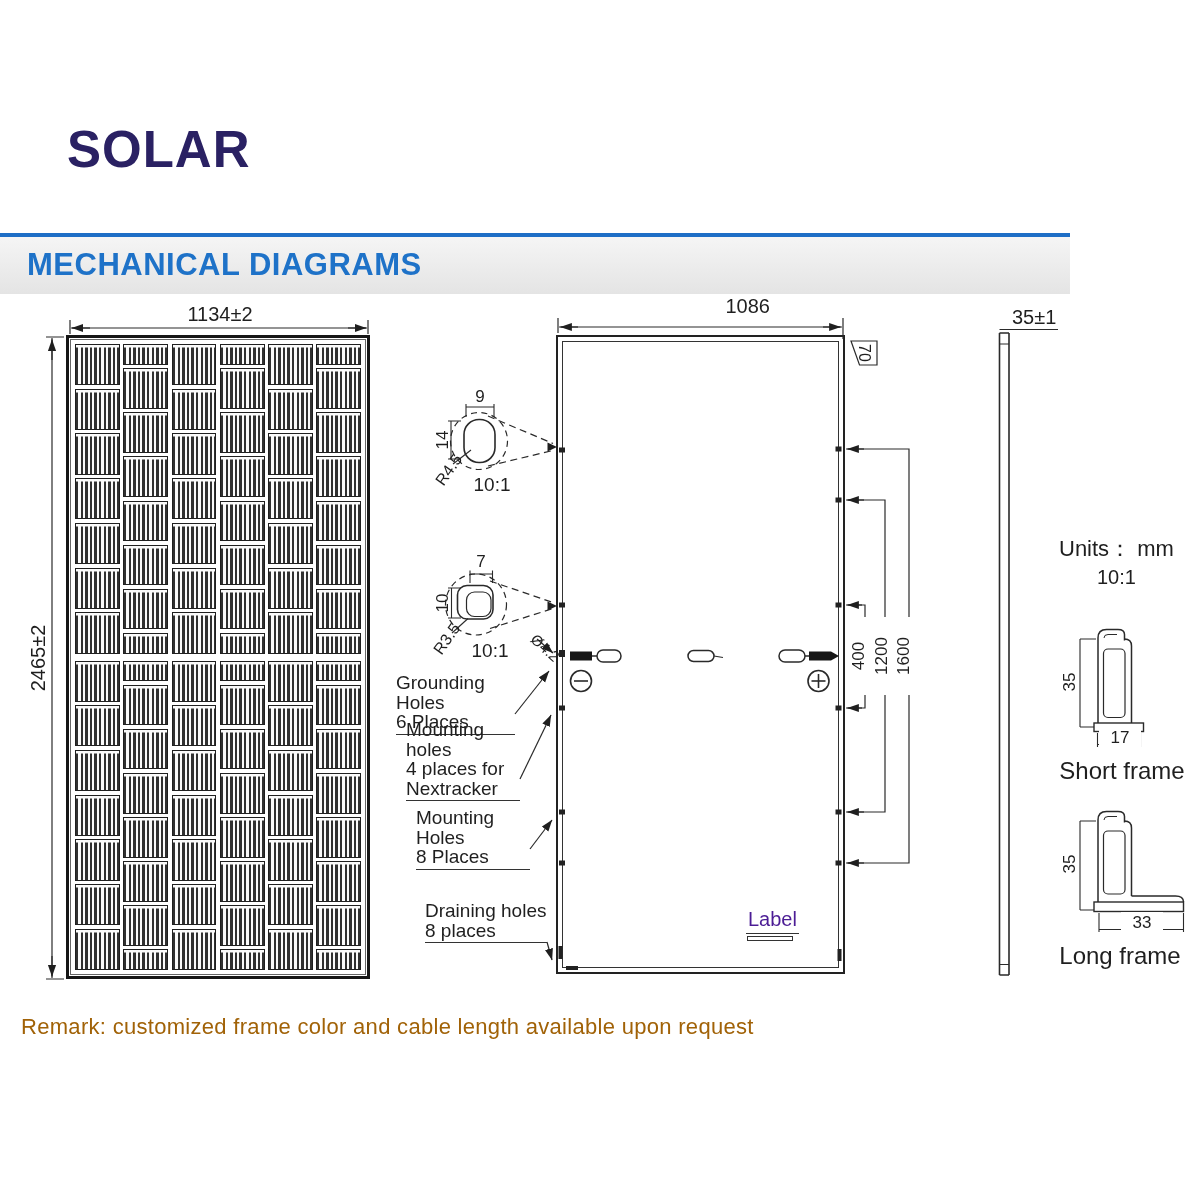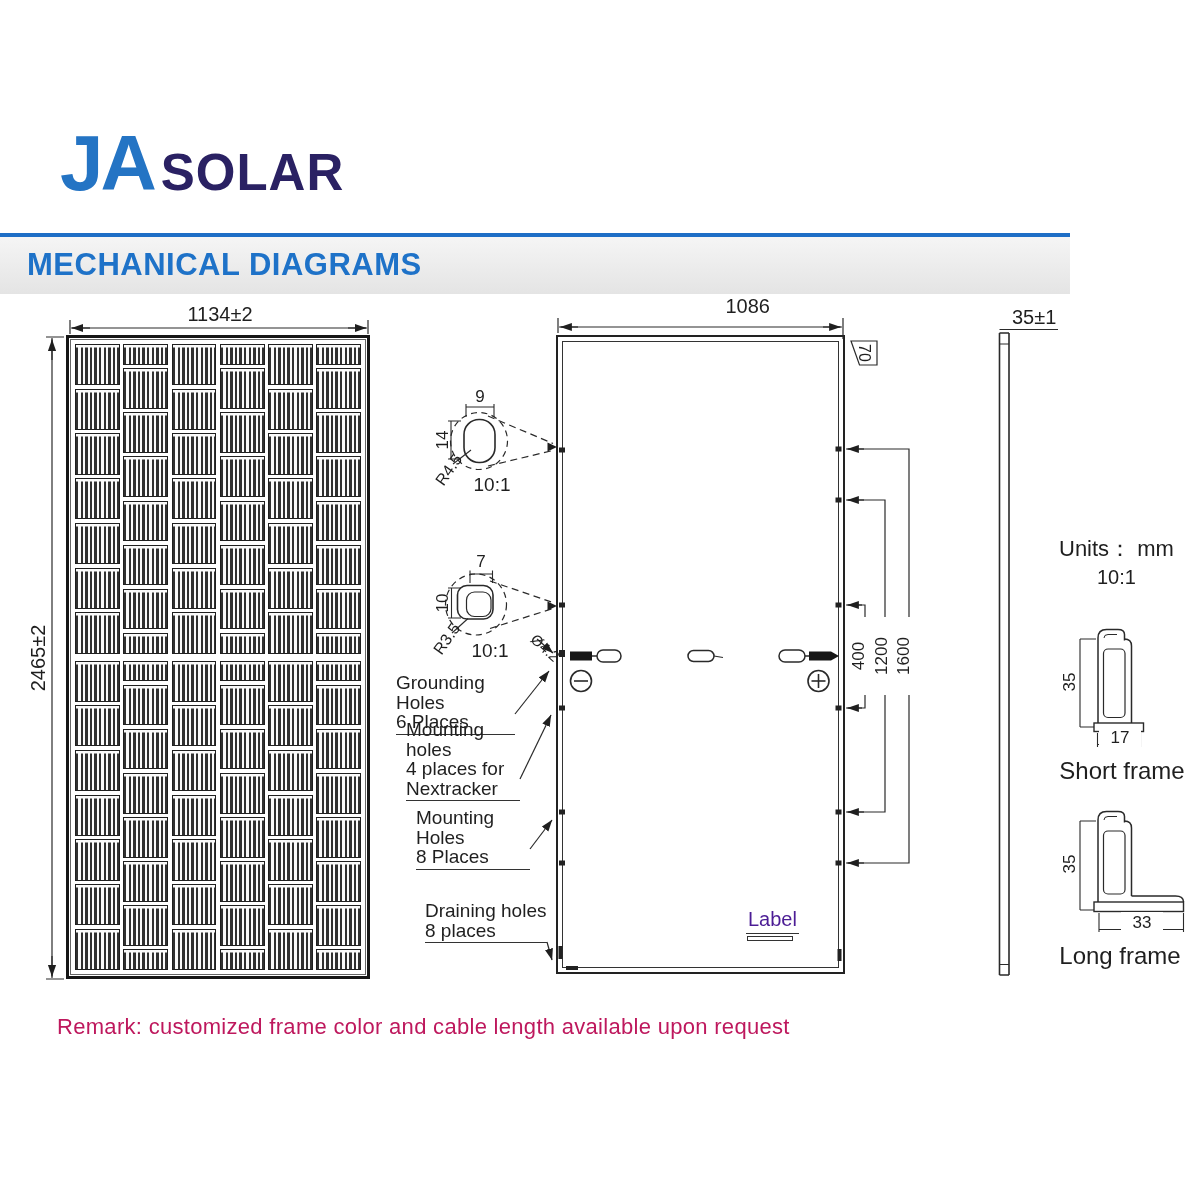--- a/index.html
+++ b/index.html
@@ -34,30 +34,29 @@
   .rotcw{transform:rotate(90deg);}
   .bgw{background:#fff;padding:0 1px;}
   .callout{position:absolute;font-size:19px;line-height:19.5px;color:#1f1f1f;}
   .co-lines{border-bottom:1.6px solid #333;padding-bottom:2px;}
   .label-tag{position:absolute;left:746px;top:908px;font-size:20px;color:#4c1d95;
              border-bottom:1.6px solid #333;padding:0 2px 2px 2px;}
   .label-strip{position:absolute;left:747px;top:936px;width:46px;height:5px;border:1.5px solid #333;box-sizing:border-box;}
   .units{position:absolute;left:1059px;top:534px;font-size:22px;color:#1f1f1f;}
   .units-scale{position:absolute;left:1097px;top:566px;font-size:20px;color:#1f1f1f;}
   .sec-label{position:absolute;width:132px;text-align:center;font-size:24px;color:#1f1f1f;}
-  .remark{position:absolute;left:21px;top:1014px;font-size:22px;color:#be185d;letter-spacing:.3px;margin-left:36px;}
+  .remark{position:absolute;left:21px;top:1014px;font-size:22px;color:#a16207;letter-spacing:.3px;}
   svg{position:absolute;left:0;top:0;}
 </style>
 </head>
 <body>
 
 <div class="abs" style="width:1200px;height:1200px;">
 
   <div class="logo">
-    <span class="logo-ja">JA</span>
     <span class="logo-solar">SOLAR</span>
   </div>
 
   <div class="header-band">
     <div class="header-title">MECHANICAL DIAGRAMS</div>
   </div>
 
   <div class="panel-front">
     <div class="pf-inner"></div>
     <div class="cell-grid">

